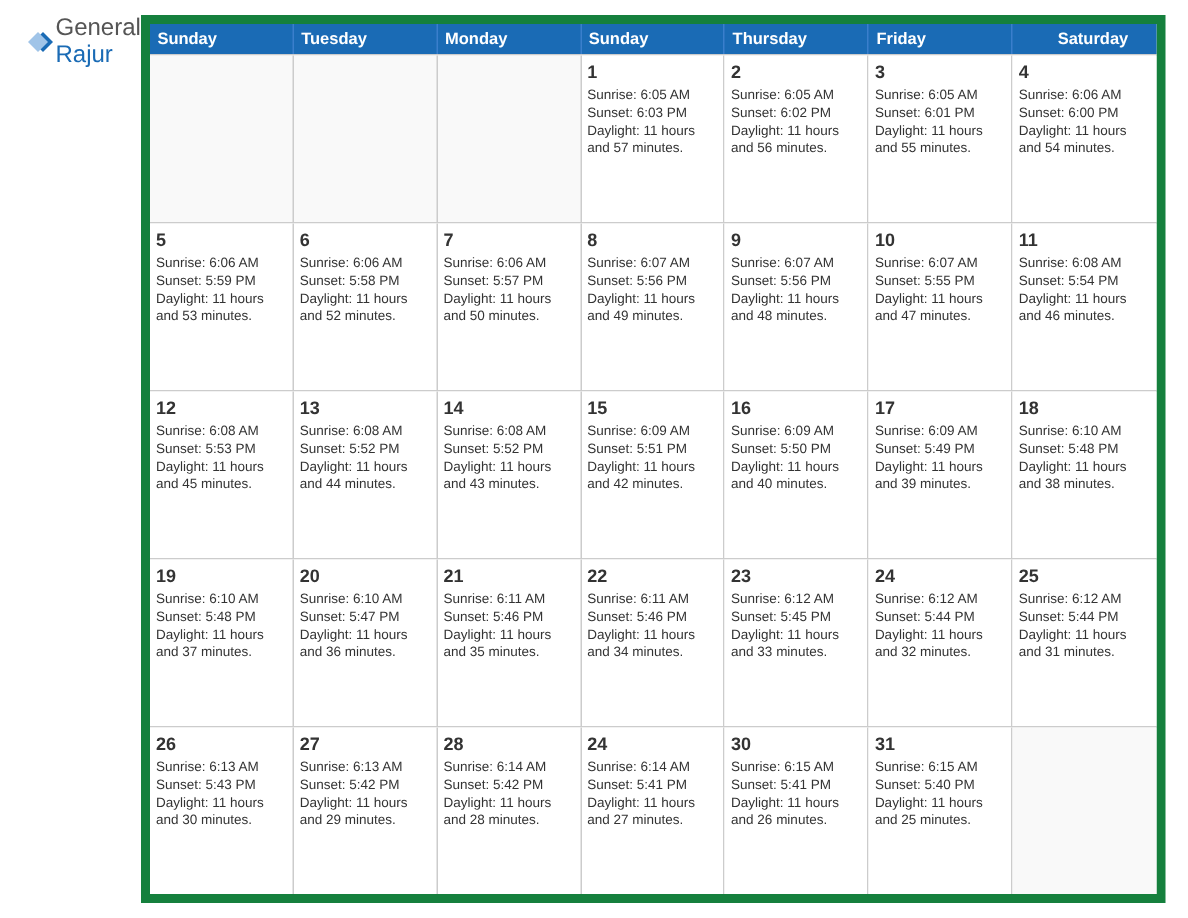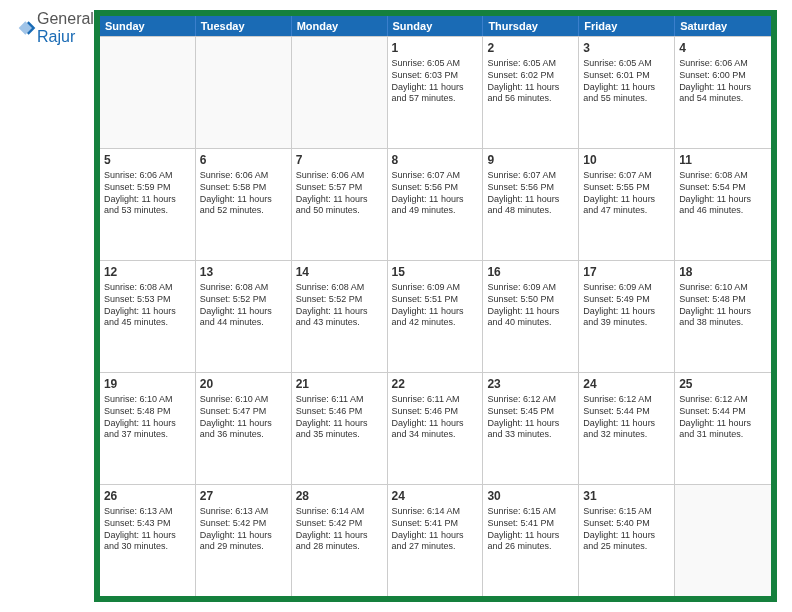--- a/index.html
+++ b/index.html
@@ -59,21 +59,21 @@
       background: #1a6bb5;
     }
     .cal-header-cell {
       color: #fff;
       font-size: 11px;
       font-weight: bold;
       padding: 4px 5px;
       text-align: left;
       border-right: 1px solid #3a7fcc;
     }
-    .cal-header-cell:last-child { border-right: none; }
+    .cal-header-cell:last-child { border-right: none; margin-left: 25px; }
     .cal-body {
       flex: 1;
       display: flex;
       flex-direction: column;
     }
     .cal-week {
       display: grid;
       grid-template-columns: repeat(7, 1fr);
       flex: 1;
       border-top: 1px solid #ccc;

